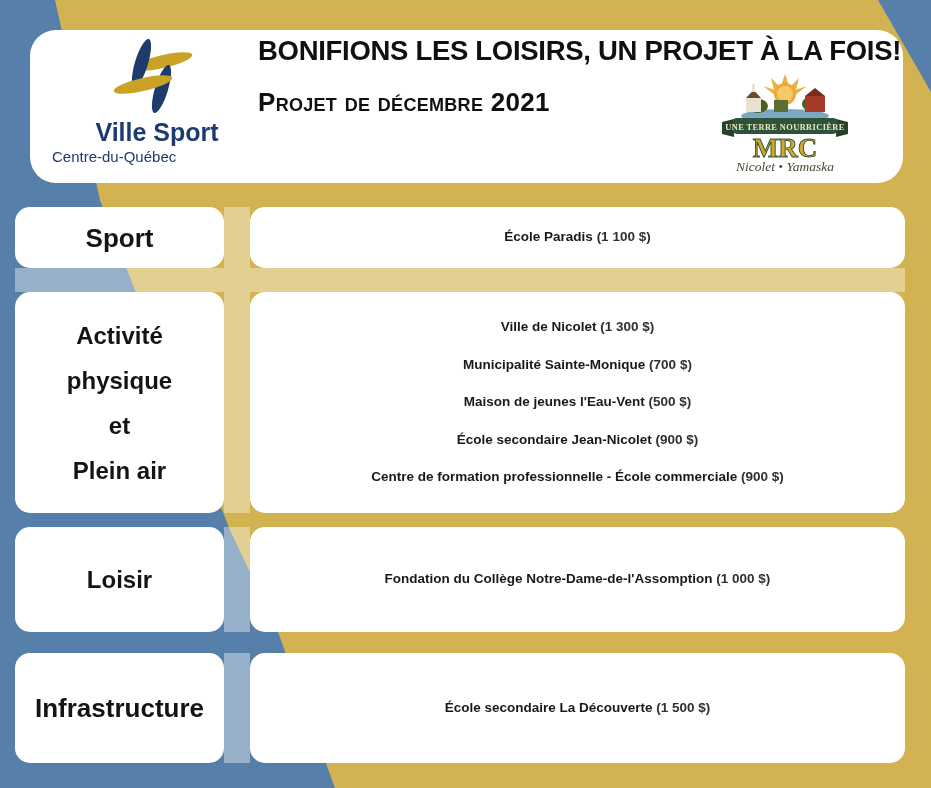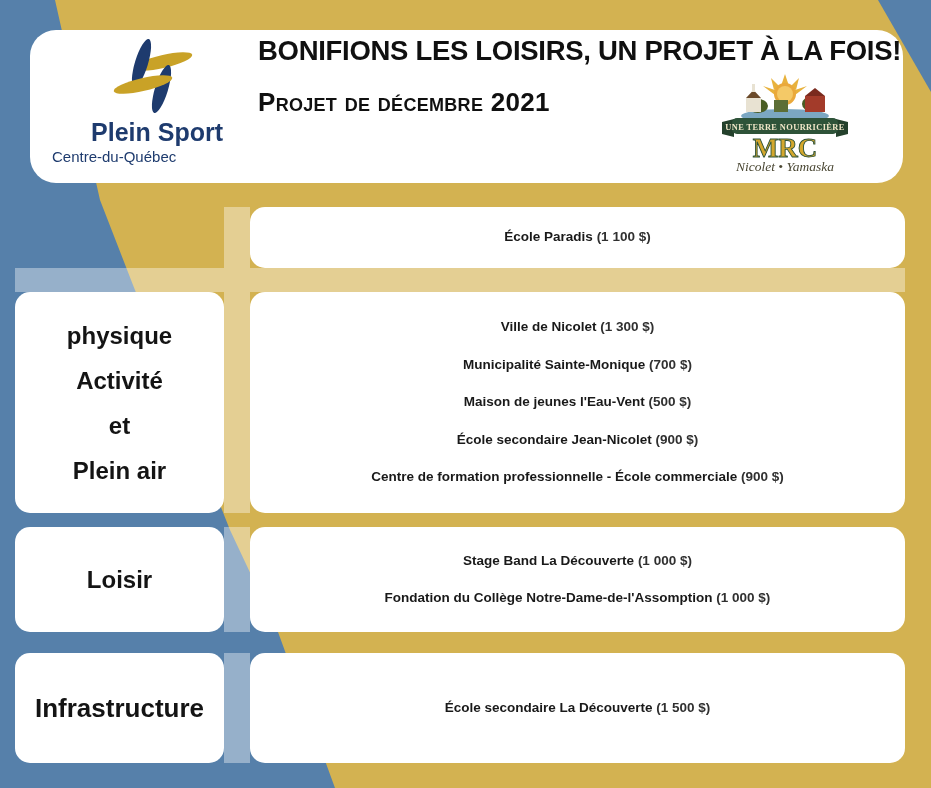--- a/index.html
+++ b/index.html
@@ -73,21 +73,21 @@
   <div class="tint strip4"></div>
 
   <div class="header-box">
     <div class="org-logo">
       <div class="glyph">
         <div class="e g1"></div>
         <div class="e n1"></div>
         <div class="e n2"></div>
         <div class="e g2"></div>
       </div>
-      <div class="org-name">Plein Sport</div>
+      <div class="org-name">Ville Sport</div>
       <div class="org-region">Centre-du-Québec</div>
     </div>
 
     <div class="page-title">BONIFIONS LES LOISIRS, UN PROJET À LA FOIS!</div>
     <div class="page-subtitle">Projet de décembre 2021</div>
 
     <svg class="mrc" viewBox="0 0 150 108">
       <g>
         <g fill="#e8b23d">
           <polygon points="75,4 79,16 71,16"></polygon>
@@ -113,45 +113,47 @@
         <polygon points="138,52 126,49 126,67 138,64" fill="#24412c"></polygon>
         <rect x="22" y="48" width="106" height="16" rx="5" fill="#2e5339"></rect>
         <text x="75" y="59.5" text-anchor="middle" font-family="Liberation Serif, serif" font-size="8.4" font-weight="bold" fill="#f0e6c8" letter-spacing="0.4">UNE TERRE NOURRICIÈRE</text>
       </g>
       <text x="75" y="87" text-anchor="middle" font-family="Liberation Serif, serif" font-size="27" font-weight="bold" fill="#d4a72c" stroke="#2e5339" stroke-width="0.9">MRC</text>
       <text x="75" y="101" text-anchor="middle" font-family="Liberation Serif, serif" font-style="italic" font-size="13.5" fill="#4a4733">Nicolet • Yamaska</text>
     </svg>
   </div>
 
   <div class="row" id="row0">
+    <div class="label-box">
+        <span class="label-line">Sport</span>
+      </div>
     <div class="content-box">
         <div class="item"><span class="item-name">École Paradis</span><span class="item-amount"> (1 100 $)</span></div>
       </div>
   </div>
   <div class="row" id="row1">
     <div class="label-box">
+        <span class="label-line">Activité</span>
         <span class="label-line">physique</span>
-        <span class="label-line">Activité</span>
         <span class="label-line">et</span>
         <span class="label-line">Plein air</span>
       </div>
     <div class="content-box">
         <div class="item"><span class="item-name">Ville de Nicolet</span><span class="item-amount"> (1 300 $)</span></div>
         <div class="item"><span class="item-name">Municipalité Sainte-Monique</span><span class="item-amount"> (700 $)</span></div>
         <div class="item"><span class="item-name">Maison de jeunes l'Eau-Vent</span><span class="item-amount"> (500 $)</span></div>
         <div class="item"><span class="item-name">École secondaire Jean-Nicolet</span><span class="item-amount"> (900 $)</span></div>
         <div class="item"><span class="item-name">Centre de formation professionnelle - École commerciale</span><span class="item-amount"> (900 $)</span></div>
       </div>
   </div>
   <div class="row" id="row2">
     <div class="label-box">
         <span class="label-line">Loisir</span>
       </div>
     <div class="content-box">
-        <div class="item"><span class="item-name">Stage Band La Découverte</span><span class="item-amount"> (1 000 $)</span></div>
         <div class="item"><span class="item-name">Fondation du Collège Notre-Dame-de-l'Assomption</span><span class="item-amount"> (1 000 $)</span></div>
       </div>
   </div>
   <div class="row" id="row3">
     <div class="label-box">
         <span class="label-line">Infrastructure</span>
       </div>
     <div class="content-box">
         <div class="item"><span class="item-name">École secondaire La Découverte</span><span class="item-amount"> (1 500 $)</span></div>
       </div>

